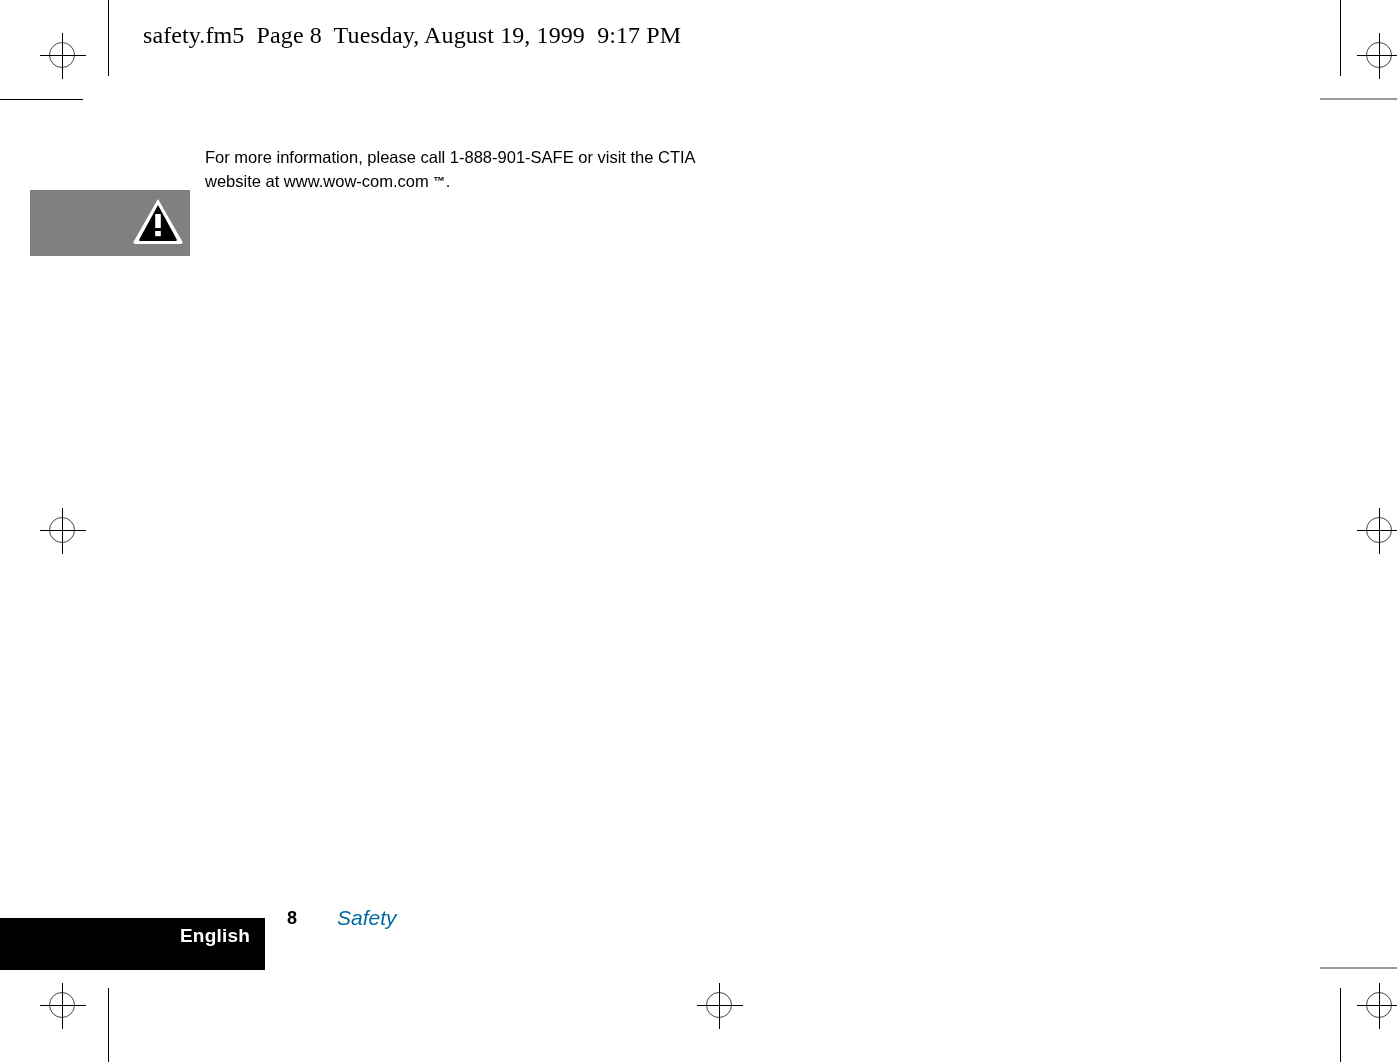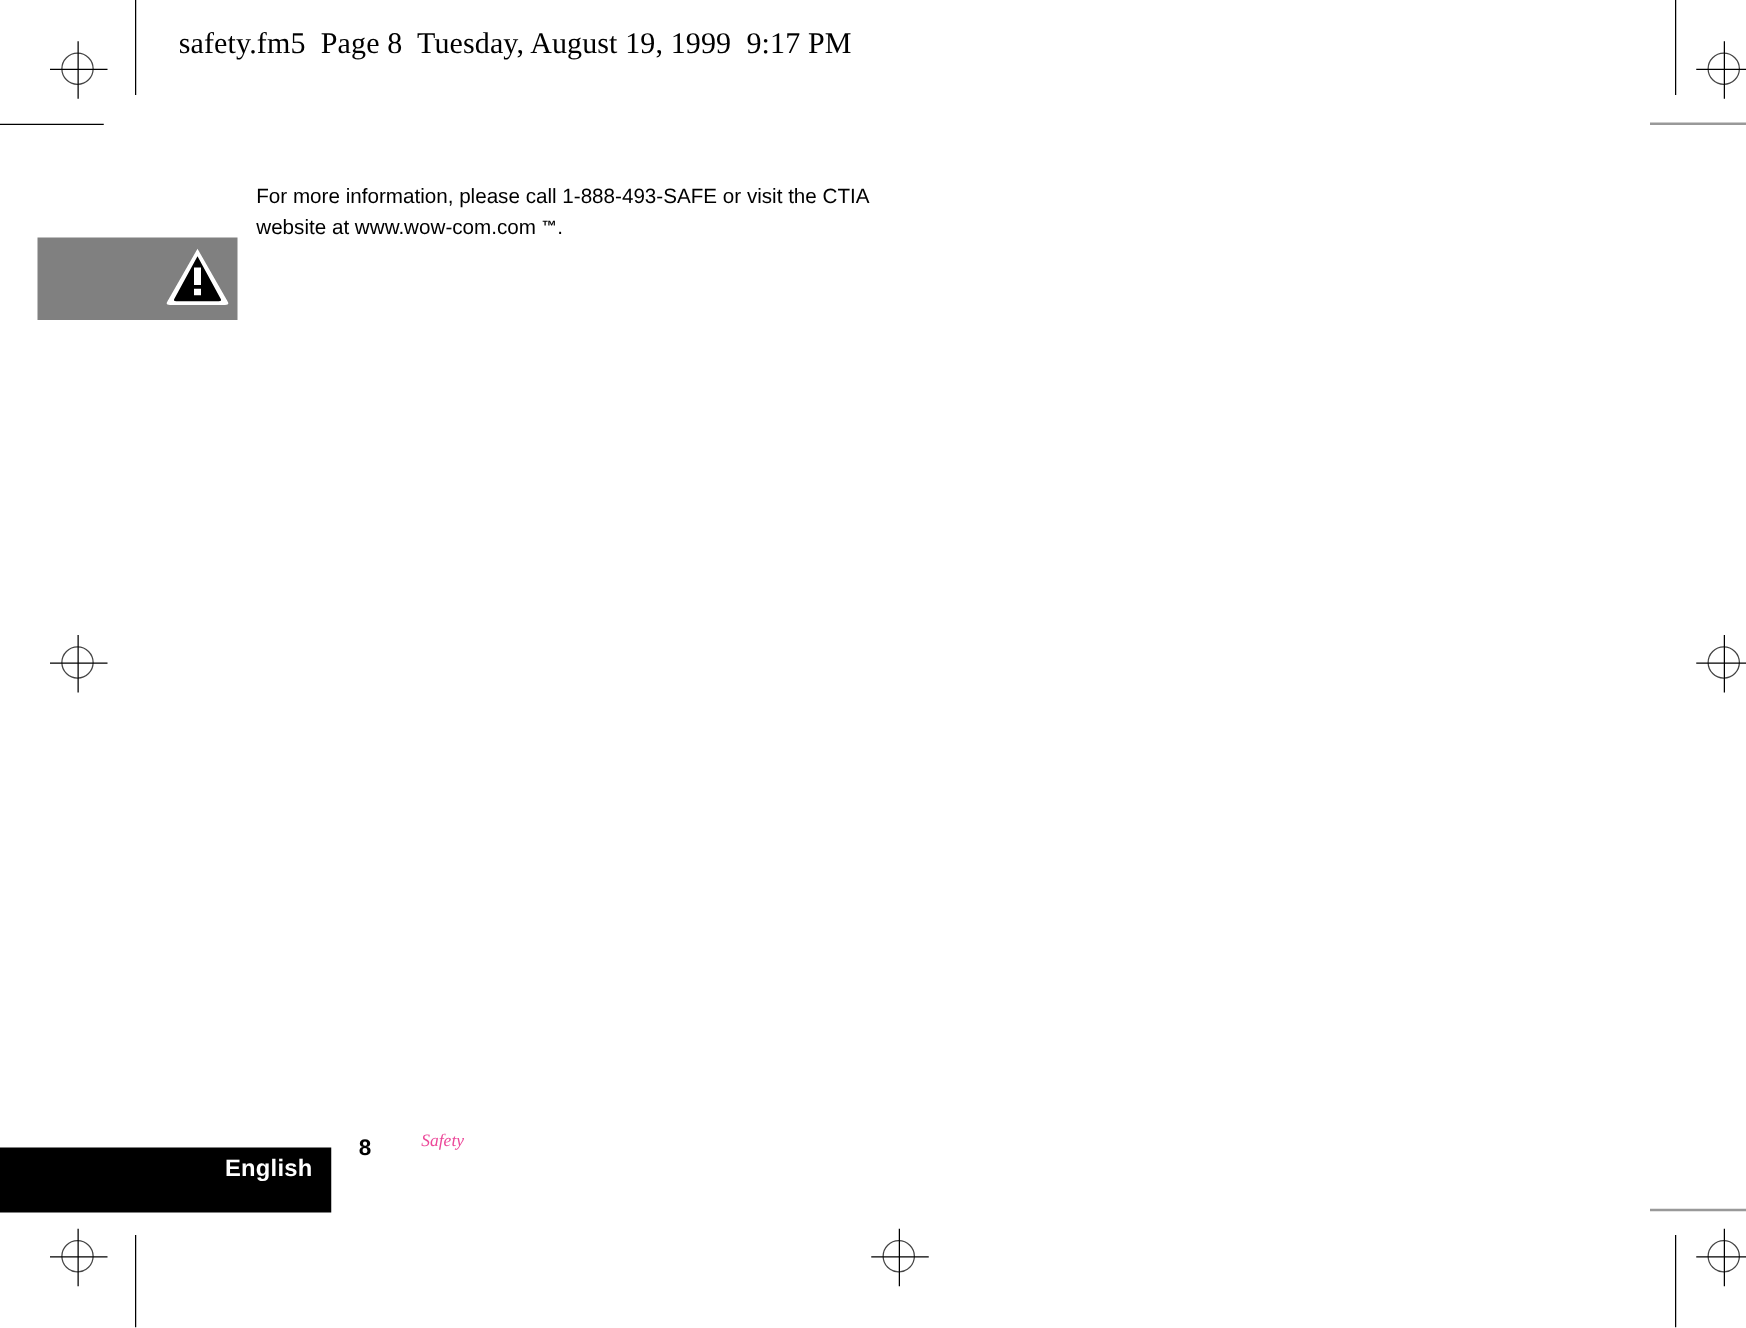--- a/index.html
+++ b/index.html
@@ -136,24 +136,24 @@
     left: 287px;
     top: 908px;
     font-size: 18px;
     font-weight: bold;
     color: #000;
   }
   .footer-section {
     position: absolute;
     left: 337px;
     top: 906px;
-    font-family: Liberation Serif, serif;
+    font-family: Liberation Sans, sans-serif;
     font-style: italic;
-    font-size: 14px;
-    color: #ec4899;
+    font-size: 21px;
+    color: #0369a1;
   }
 </style>
 </head>
 <body>
 
 <div class="crop-h" style="left:0px; top:99px; width:83px;"></div>
 <div class="crop-h faint" style="left:1320px; top:98px; width:77px;"></div>
 <div class="crop-h" style="left:0px; top:968px; width:83px;"></div>
 <div class="crop-h faint" style="left:1320px; top:967px; width:77px;"></div>
 
@@ -205,20 +205,20 @@
     <svg width="52" height="48" viewBox="0 0 52 48" xmlns="http://www.w3.org/2000/svg">
       <path d="M26 2 L50 44 Q52 47 48 47 L4 47 Q0 47 2 44 Z" fill="#ffffff"></path>
       <path d="M26 8 L44.5 42 Q45.6 44 43 44 L9 44 Q6.4 44 7.5 42 Z" fill="#000000"></path>
       <rect x="23.2" y="17" width="5.6" height="14" fill="#ffffff"></rect>
       <rect x="23.2" y="34" width="5.6" height="5.2" fill="#ffffff"></rect>
     </svg>
   </span>
 </div>
 
 <div class="body-copy">
-  <p><span>For more information, please call 1-888-493-SAFE or visit the CTIA website at www.wow-com.com </span><span class="tm">™</span><span>.</span></p>
+  <p><span>For more information, please call 1-888-901-SAFE or visit the CTIA website at www.wow-com.com </span><span class="tm">™</span><span>.</span></p>
 </div>
 
 <div class="footer-bar">
   <span class="footer-lang">English</span>
 </div>
 <div class="footer-pageno">8</div>
 <div class="footer-section">Safety</div>
 
 </body></html>

